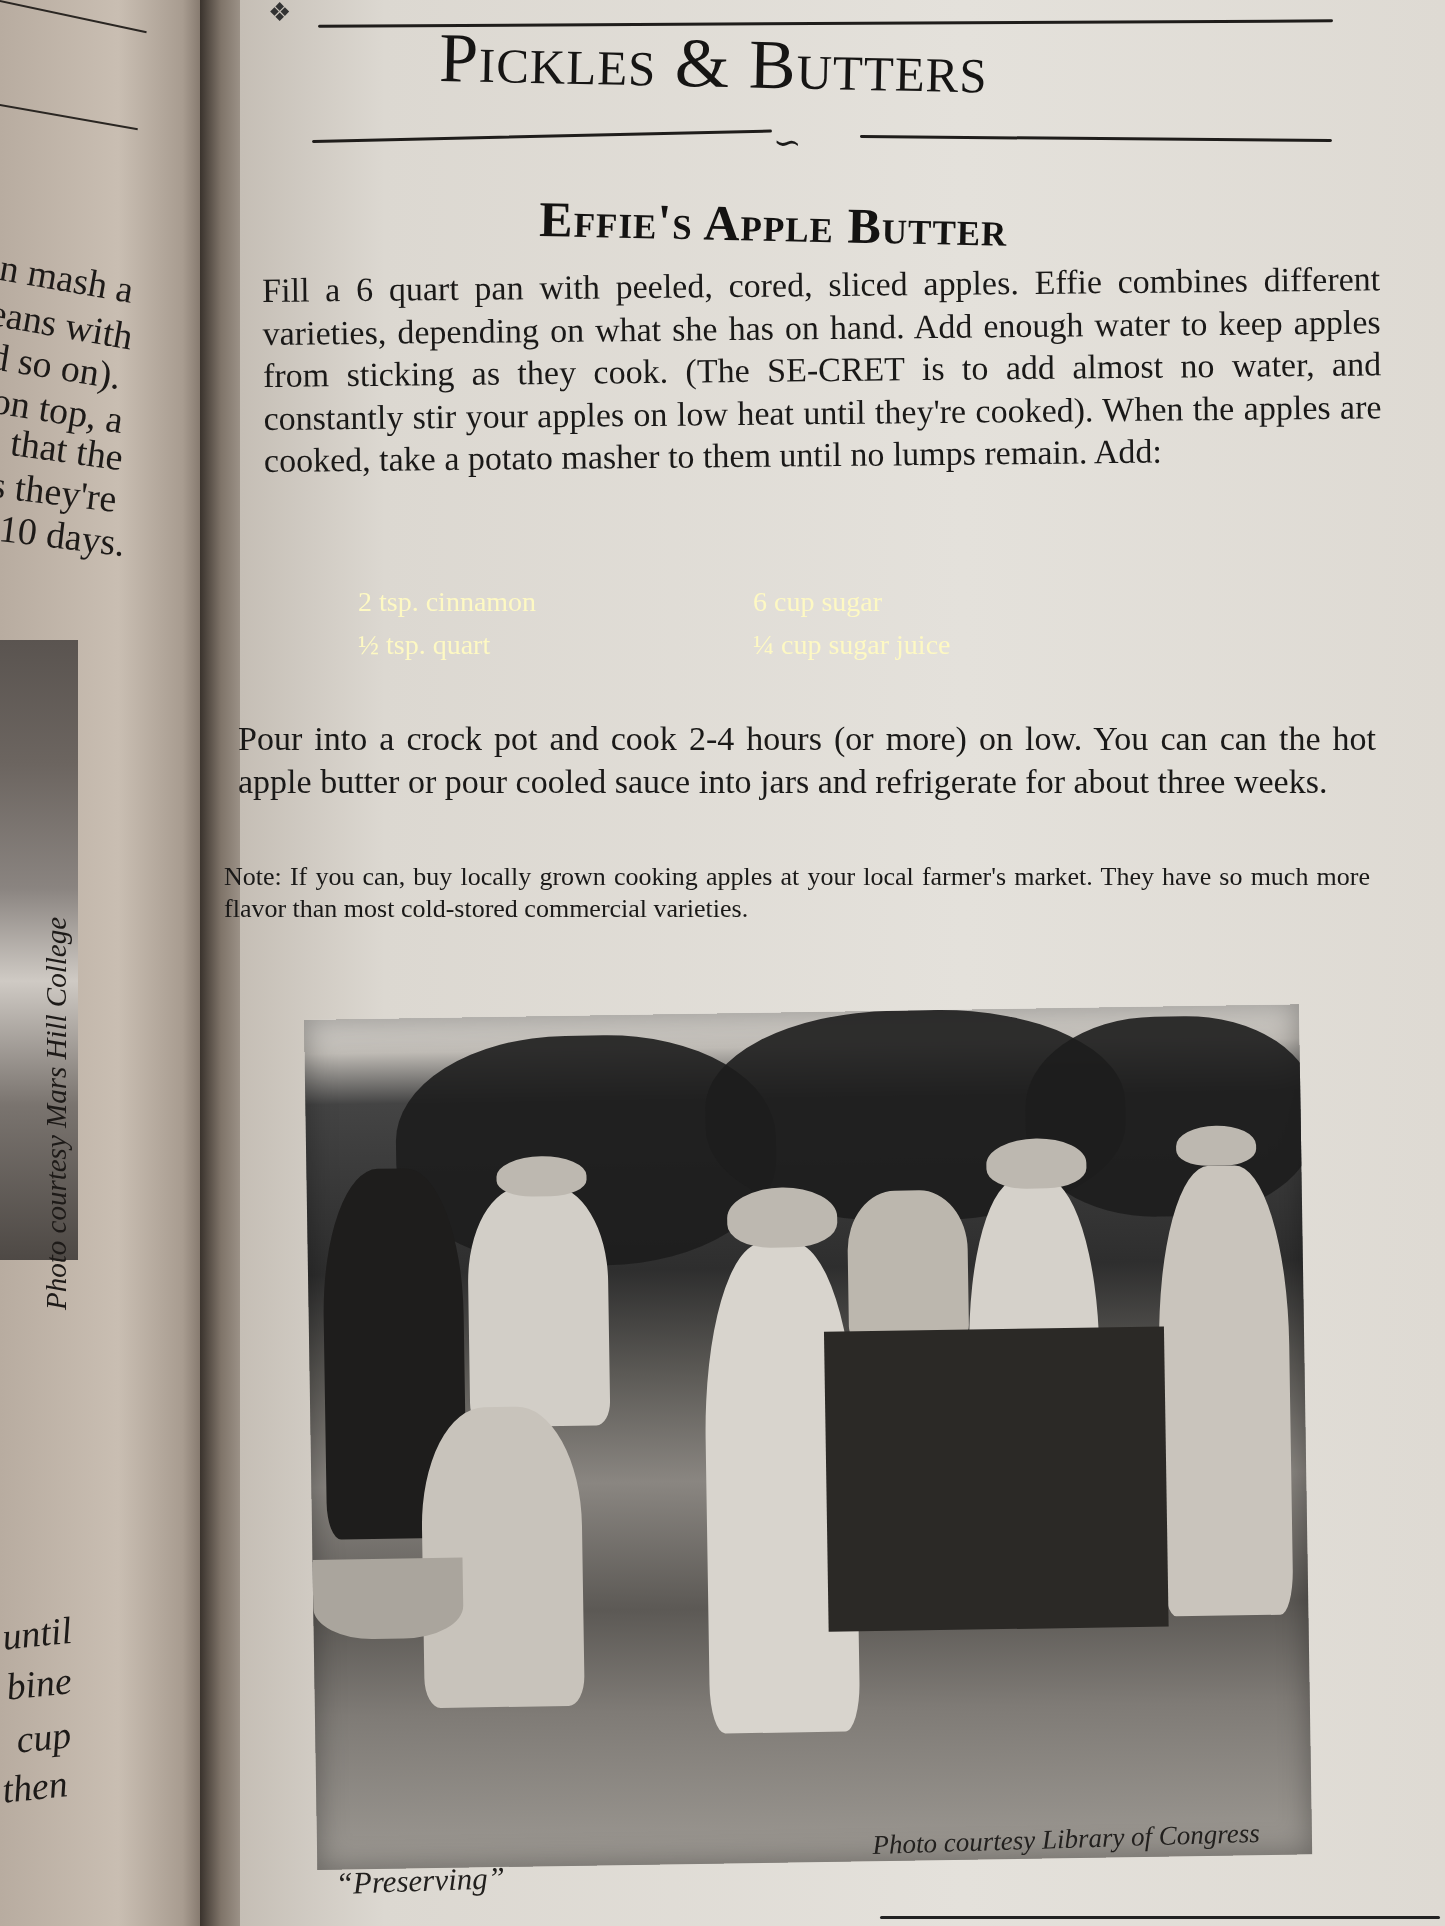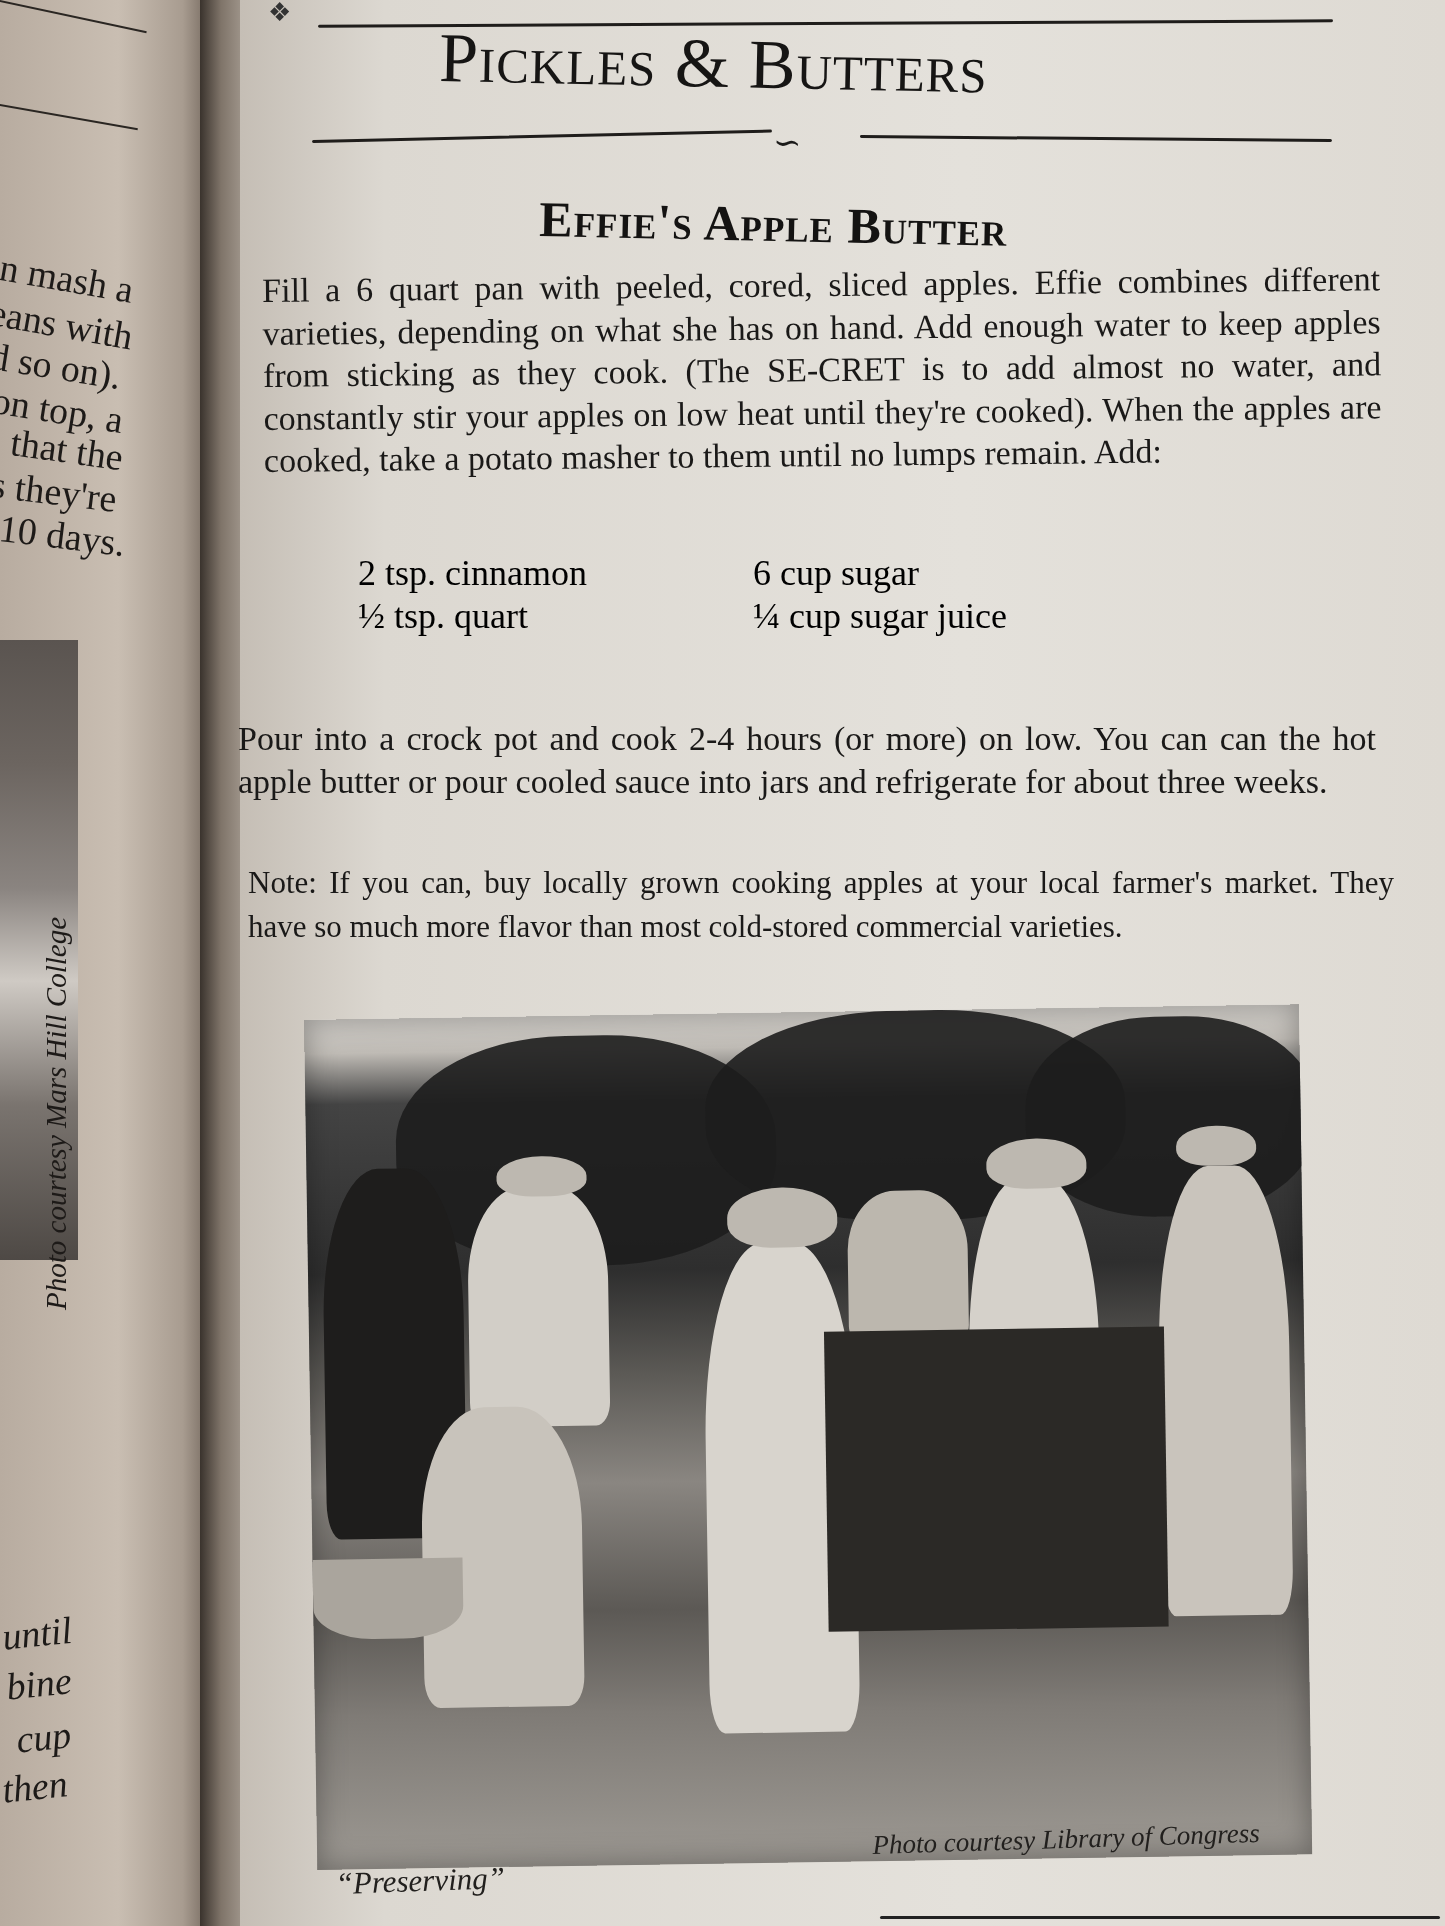--- a/index.html
+++ b/index.html
@@ -53,26 +53,26 @@
       position: absolute; left: 540px; top: 190px; font-size: 50px; color: #141312;
       font-variant: small-caps; font-weight: bold; white-space: nowrap;
       transform: rotate(1.2deg); transform-origin: left top; letter-spacing: 1px;
     }
     .para {
       position: absolute; font-size: 34px; color: #1a1918; line-height: 42.5px;
       text-align: justify; text-align-last: left;
     }
     .intro { left: 262px; top: 270px; width: 1118px; transform: rotate(-0.6deg); transform-origin: left top; }
     .ingredients {
-      position: absolute; left: 358px; top: 552px; width: 780px;
+      position: absolute; left: 358px; top: 580px; width: 780px;
       display: grid; grid-template-columns: 395px 385px; row-gap: 0;
-      font-size: 36px; color: #000000; line-height: 43px;
+      font-size: 28px; color: #fef9c3; line-height: 43px;
     }
     .step2 { left: 238px; top: 718px; width: 1138px; }
-    .note  { left: 248px; top: 861px; width: 1146px; font-size: 31px; line-height: 44px; }
+    .note  { left: 224px; top: 861px; width: 1146px; font-size: 26px; line-height: 32px; }
     
     .photo {
       position: absolute; left: 304px; top: 1020px; width: 995px; height: 850px;
       transform: rotate(-0.9deg); transform-origin: left top;
       background: linear-gradient(180deg, #d5d2cd 0%, #bfbbb5 4%, #444 10%, #2e2e2e 30%, #5b5955 42%, #8a8681 55%, #5c5955 70%, #7f7b76 82%, #9c9892 100%);
       overflow: hidden; box-shadow: inset 0 0 30px rgba(0,0,0,0.35);
     }
     .tree { position: absolute; background: #1d1d1d; border-radius: 45%; opacity: 0.9; }
     .figure { position: absolute; border-radius: 40% 40% 10% 10%; }
     .hat { position: absolute; background: #bdb8b0; border-radius: 50% 50% 40% 40%; }

